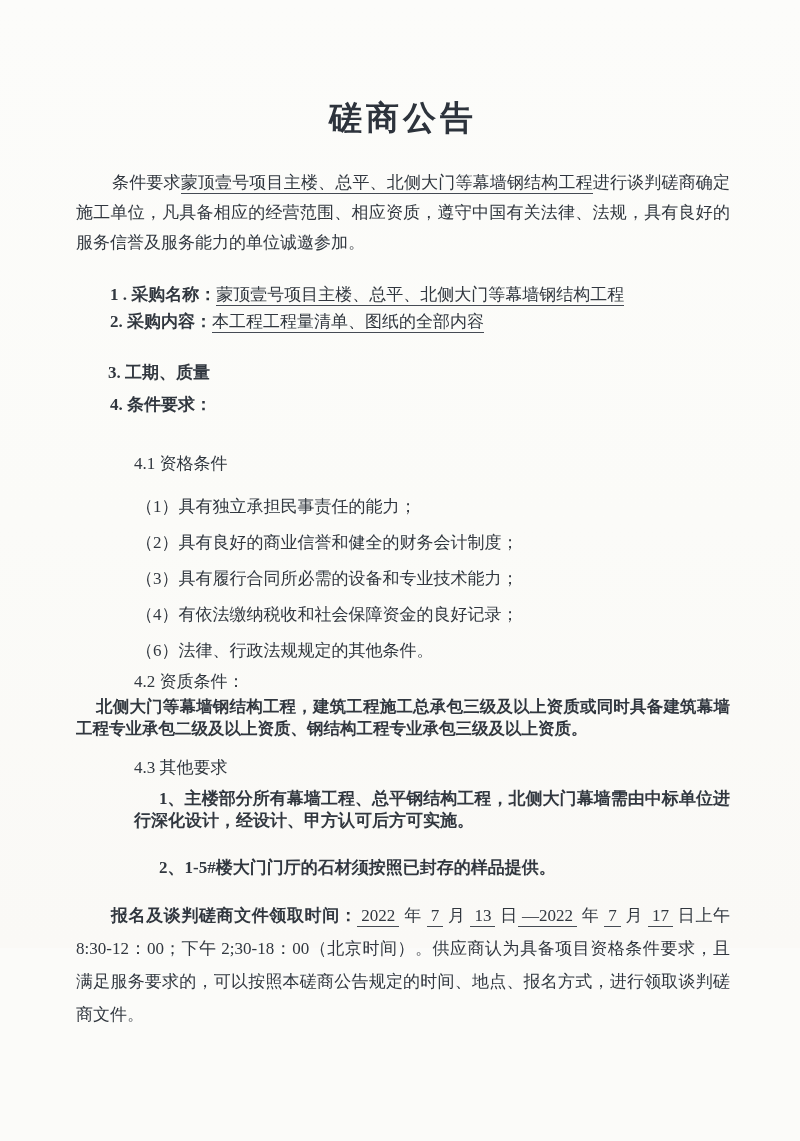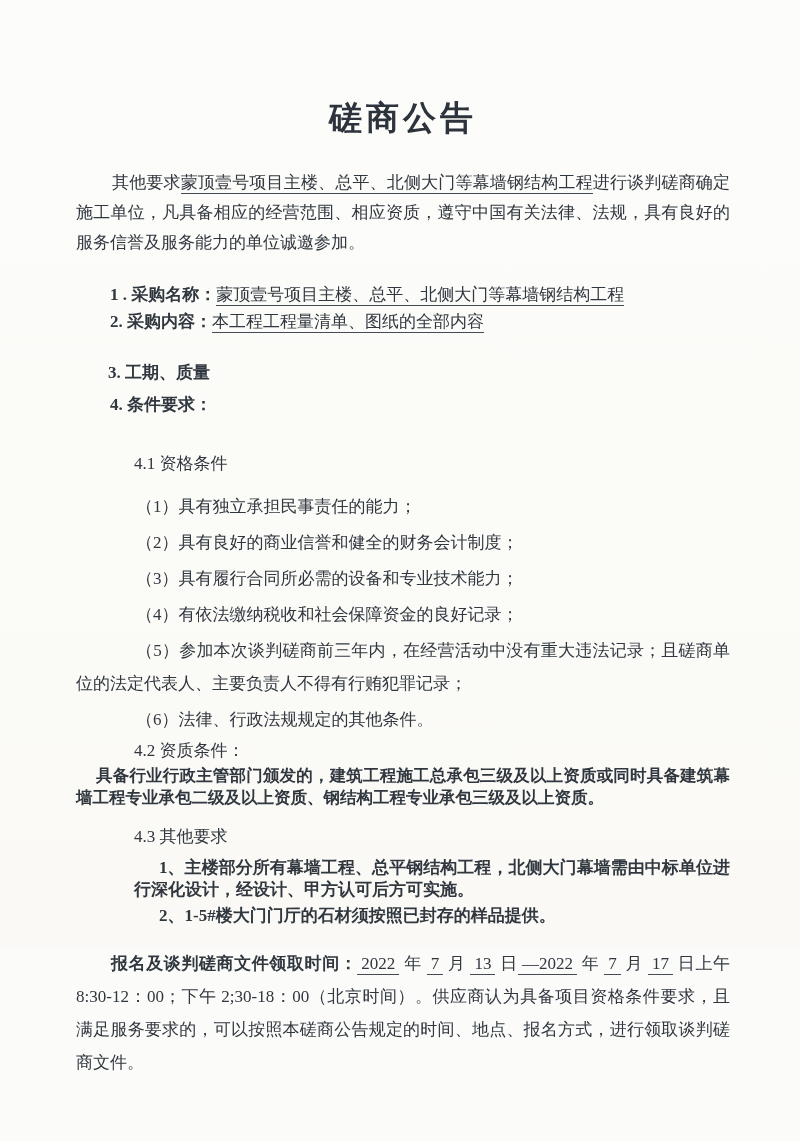--- a/index.html
+++ b/index.html
@@ -60,62 +60,61 @@
   }
   .h-43{margin-top:16px;padding-left:58px;}
   .p-other1{
     margin-top:9px;
     font-weight:700;
     line-height:22px;
     padding-left:58px;
     text-indent:25px;
     text-align:justify;
   }
-  .p-other2{margin-top:4px;font-weight:700;padding-left:83px;line-height:22px;}
+  .p-other2{margin-top:25px;font-weight:700;padding-left:83px;line-height:22px;}
   .p-reg{
     margin-top:20px;
     line-height:33px;
     text-align:justify;
     text-indent:35px;
   }
 </style>
 </head>
 <body>
 
 <div class="sheet">
   <div class="content">
 
     <h1 class="title">磋商公告</h1>
 
-    <p class="intro"><span>其他要求</span><span class="u">蒙顶壹号项目主楼、总平、北侧大门等幕墙钢结构工程</span><span>进行谈判磋商确定施工单位，凡具备相应的经营范围、相应资质，遵守中国有关法律、法规，具有良好的服务信誉及服务能力的单位诚邀参加。</span></p>
+    <p class="intro"><span>条件要求</span><span class="u">蒙顶壹号项目主楼、总平、北侧大门等幕墙钢结构工程</span><span>进行谈判磋商确定施工单位，凡具备相应的经营范围、相应资质，遵守中国有关法律、法规，具有良好的服务信誉及服务能力的单位诚邀参加。</span></p>
 
     <p class="p-item1"><span class="b">1 . 采购名称：</span><span class="u">蒙顶壹号项目主楼、总平、北侧大门等幕墙钢结构工程</span></p>
 
     <p class="p-item2"><span class="b">2. 采购内容：</span><span class="u">本工程工程量清单、图纸的全部内容</span></p>
 
     <p class="h-3">3. 工期、质量</p>
 
 
 
     <p class="h-4">4. 条件要求：</p>
 
     <p class="h-41">4.1 资格条件</p>
 
     <div class="qual">
       <p>（1）具有独立承担民事责任的能力；</p>
       <p>（2）具有良好的商业信誉和健全的财务会计制度；</p>
       <p>（3）具有履行合同所必需的设备和专业技术能力；</p>
       <p>（4）有依法缴纳税收和社会保障资金的良好记录；</p>
-      <p>（5）参加本次谈判磋商前三年内，在经营活动中没有重大违法记录；且磋商单位的法定代表人、主要负责人不得有行贿犯罪记录；</p>
       <p>（6）法律、行政法规规定的其他条件。</p>
     </div>
 
     <p class="h-42">4.2 资质条件：</p>
 
-    <p class="p-42body">具备行业行政主管部门颁发的，建筑工程施工总承包三级及以上资质或同时具备建筑幕墙工程专业承包二级及以上资质、钢结构工程专业承包三级及以上资质。</p>
+    <p class="p-42body">北侧大门等幕墙钢结构工程，建筑工程施工总承包三级及以上资质或同时具备建筑幕墙工程专业承包二级及以上资质、钢结构工程专业承包三级及以上资质。</p>
 
     <p class="h-43">4.3 其他要求</p>
 
     <p class="p-other1">1、主楼部分所有幕墙工程、总平钢结构工程，北侧大门幕墙需由中标单位进行深化设计，经设计、甲方认可后方可实施。</p>
 
     <p class="p-other2">2、1-5#楼大门门厅的石材须按照已封存的样品提供。</p>
 
     <p class="p-reg"><span class="b">报名及谈判磋商文件领取时间：</span><span class="u num">2022</span><span> 年 </span><span class="u num">7</span><span> 月 </span><span class="u num">13</span><span> 日</span><span class="u num">—2022</span><span> 年 </span><span class="u num">7</span><span> 月 </span><span class="u num">17</span><span> 日上午 8:30-12：00；下午 2;30-18：00（北京时间）。供应商认为具备项目资格条件要求，且满足服务要求的，可以按照本磋商公告规定的时间、地点、报名方式，进行领取谈判磋商文件。</span></p>
 
   </div>

